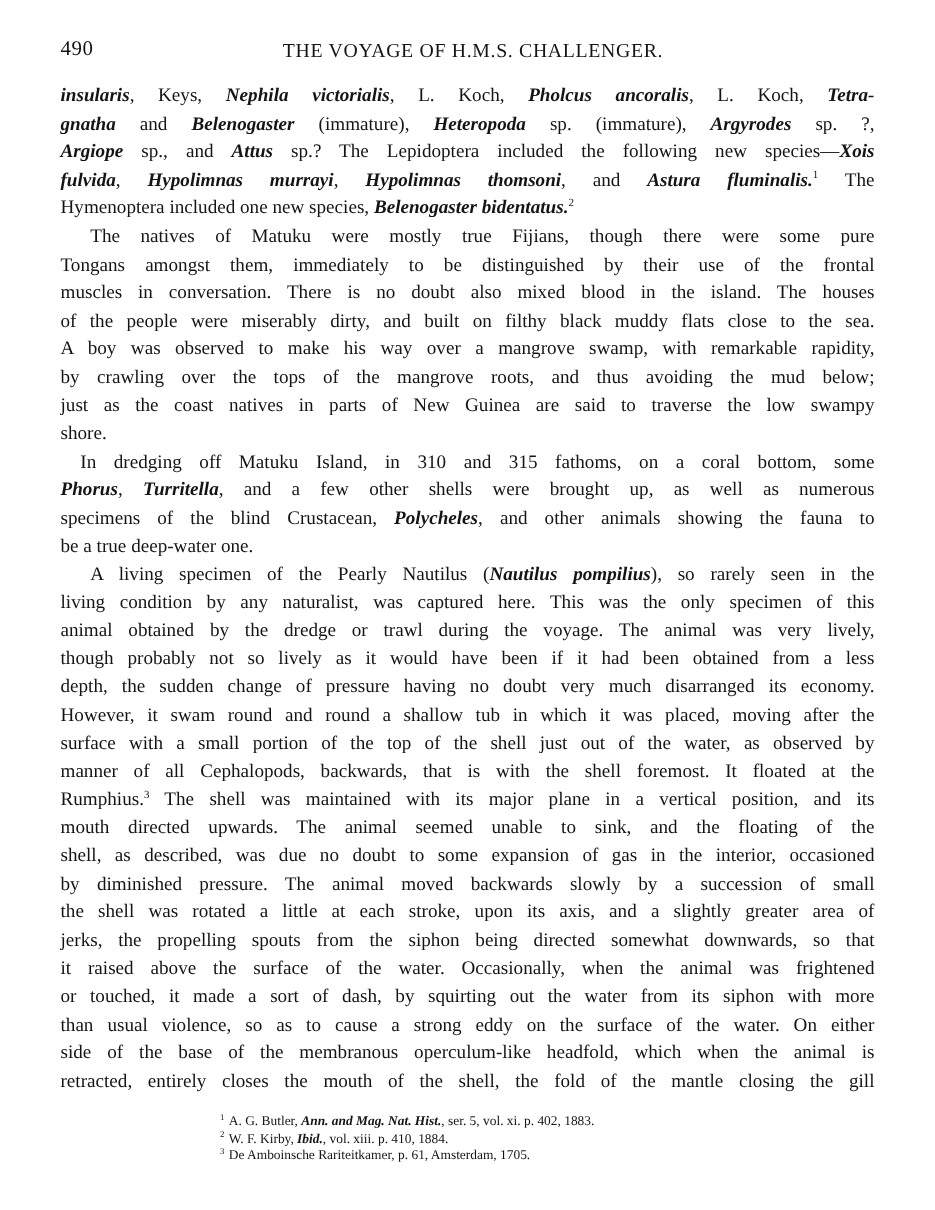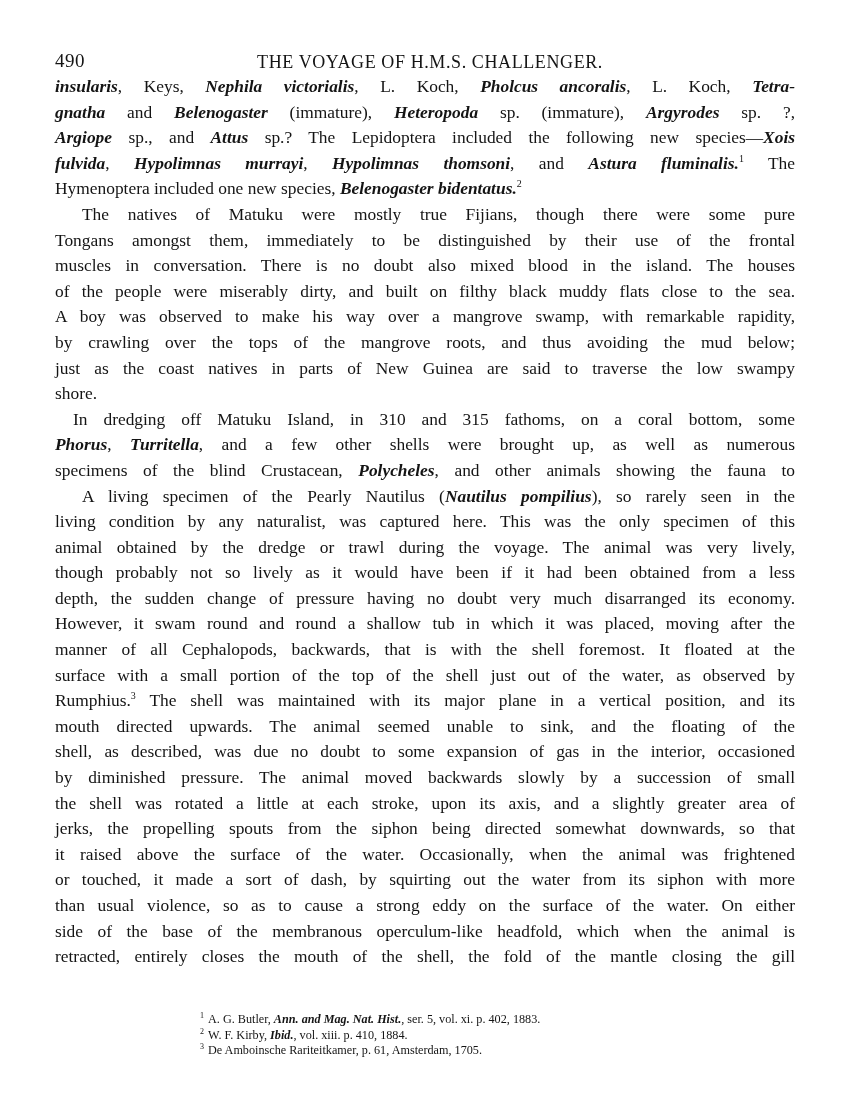--- a/index.html
+++ b/index.html
@@ -2,21 +2,21 @@
 <html><head>
   <meta charset="utf-8">
   <style>
     html, body { margin: 0; padding: 0; background: #ffffff; }
     body {
       width: 850px; height: 1100px; position: relative; overflow: hidden;
       font-family: "Liberation Serif", "DejaVu Serif", serif;
       color: #141414;
     }
     .header {
-      position: absolute; left: 55px; top: 34px; width: 740px; height: 24px; margin-top: 16px;
+      position: absolute; left: 55px; top: 34px; width: 740px; height: 24px;
     }
     .page-number {
       position: absolute; left: 0; top: 0; font-size: 19px; letter-spacing: 0.5px;
     }
     .running-title {
       position: absolute; left: 0; right: 0; top: 2px; text-align: center;
       font-size: 18px; letter-spacing: 0.6px; padding-left: 10px;
     }
     .body-text {
       position: absolute; left: 55px; top: 74px; width: 740px;
@@ -56,28 +56,29 @@
     <span class="line"><span>Tongans amongst them, immediately to be distinguished by their use of the frontal</span></span>
     <span class="line"><span>muscles in conversation.  There is no doubt also mixed blood in the island.  The houses</span></span>
     <span class="line"><span>of the people were miserably dirty, and built on filthy black muddy flats close to the sea.</span></span>
     <span class="line"><span>A boy was observed to make his way over a mangrove swamp, with remarkable rapidity,</span></span>
     <span class="line"><span>by crawling over the tops of the mangrove roots, and thus avoiding the mud below;</span></span>
     <span class="line"><span>just as the coast natives in parts of New Guinea are said to traverse the low swampy</span></span>
     <span class="line last"><span>shore.</span></span>
     <span class="line indent-small"><span>In dredging off Matuku Island, in 310 and 315 fathoms, on a coral bottom, some</span></span>
     <span class="line"><i>Phorus</i><span>, </span><i>Turritella</i><span>, and a few other shells were brought up, as well as numerous</span></span>
     <span class="line"><span>specimens of the blind Crustacean, </span><i>Polycheles</i><span>, and other animals showing the fauna to</span></span>
+    <span class="line last"><span>be a true deep-water one.</span></span>
     <span class="line indent"><span>A living specimen of the Pearly Nautilus (</span><i>Nautilus pompilius</i><span>), so rarely seen in the</span></span>
     <span class="line"><span>living condition by any naturalist, was captured here.  This was the only specimen of this</span></span>
     <span class="line"><span>animal obtained by the dredge or trawl during the voyage.  The animal was very lively,</span></span>
     <span class="line"><span>though probably not so lively as it would have been if it had been obtained from a less</span></span>
     <span class="line"><span>depth, the sudden change of pressure having no doubt very much disarranged its economy.</span></span>
     <span class="line"><span>However, it swam round and round a shallow tub in which it was placed, moving after the</span></span>
+    <span class="line"><span>surface with a small portion of the top of the shell just out of the water, as observed by</span></span>
     <span class="line"><span>manner of all Cephalopods, backwards, that is with the shell foremost.  It floated at the</span></span>
-    <span class="line"><span>surface with a small portion of the top of the shell just out of the water, as observed by</span></span>
     <span class="line"><span>Rumphius.</span><sup>3</sup><span>  The shell was maintained with its major plane in a vertical position, and its</span></span>
     <span class="line"><span>mouth directed upwards.  The animal seemed unable to sink, and the floating of the</span></span>
     <span class="line"><span>shell, as described, was due no doubt to some expansion of gas in the interior, occasioned</span></span>
     <span class="line"><span>by diminished pressure.  The animal moved backwards slowly by a succession of small</span></span>
     <span class="line"><span>the shell was rotated a little at each stroke, upon its axis, and a slightly greater area of</span></span>
     <span class="line"><span>jerks, the propelling spouts from the siphon being directed somewhat downwards, so that</span></span>
     <span class="line"><span>it raised above the surface of the water.  Occasionally, when the animal was frightened</span></span>
     <span class="line"><span>or touched, it made a sort of dash, by squirting out the water from its siphon with more</span></span>
     <span class="line"><span>than usual violence, so as to cause a strong eddy on the surface of the water.  On either</span></span>
     <span class="line"><span>side of the base of the membranous operculum-like headfold, which when the animal is</span></span>

